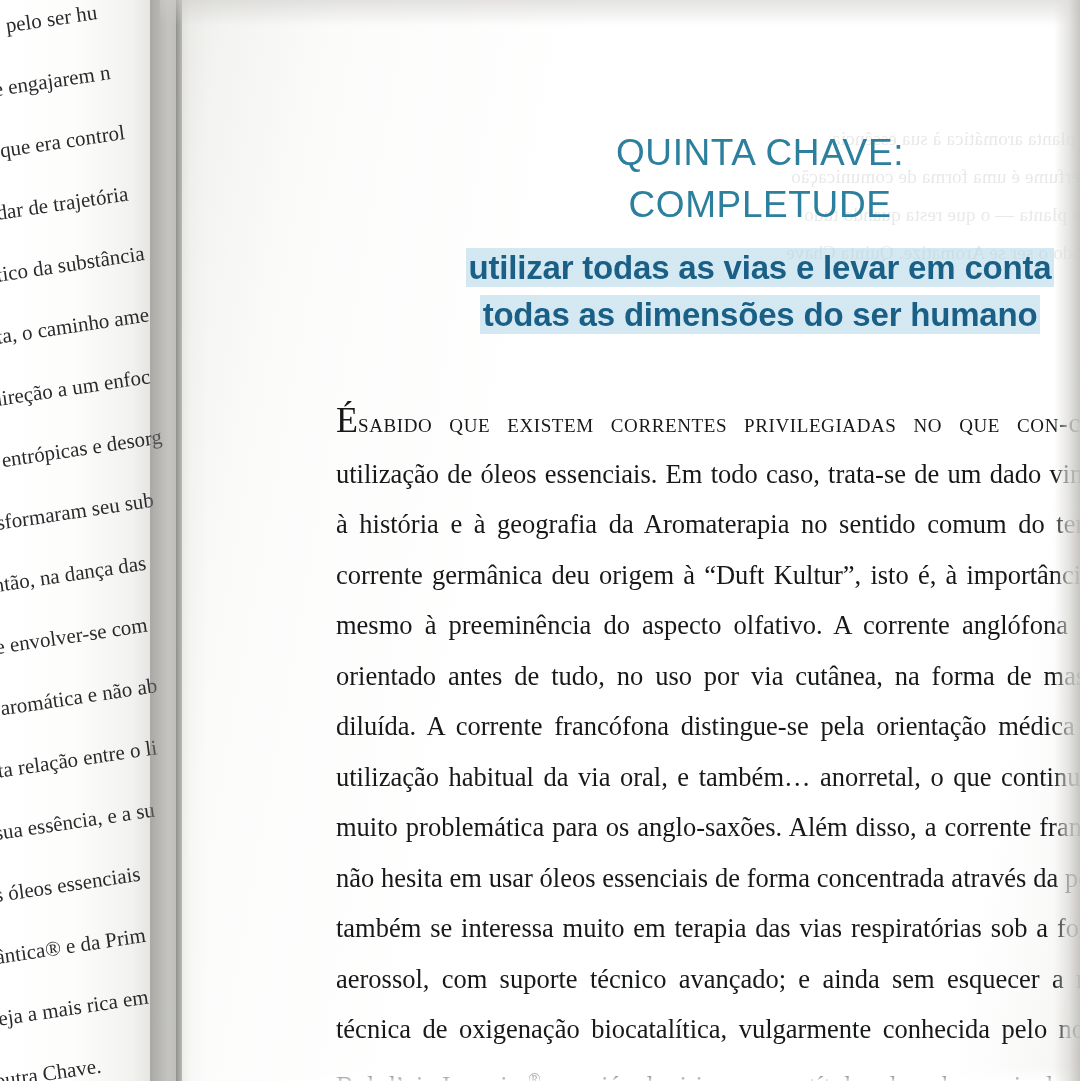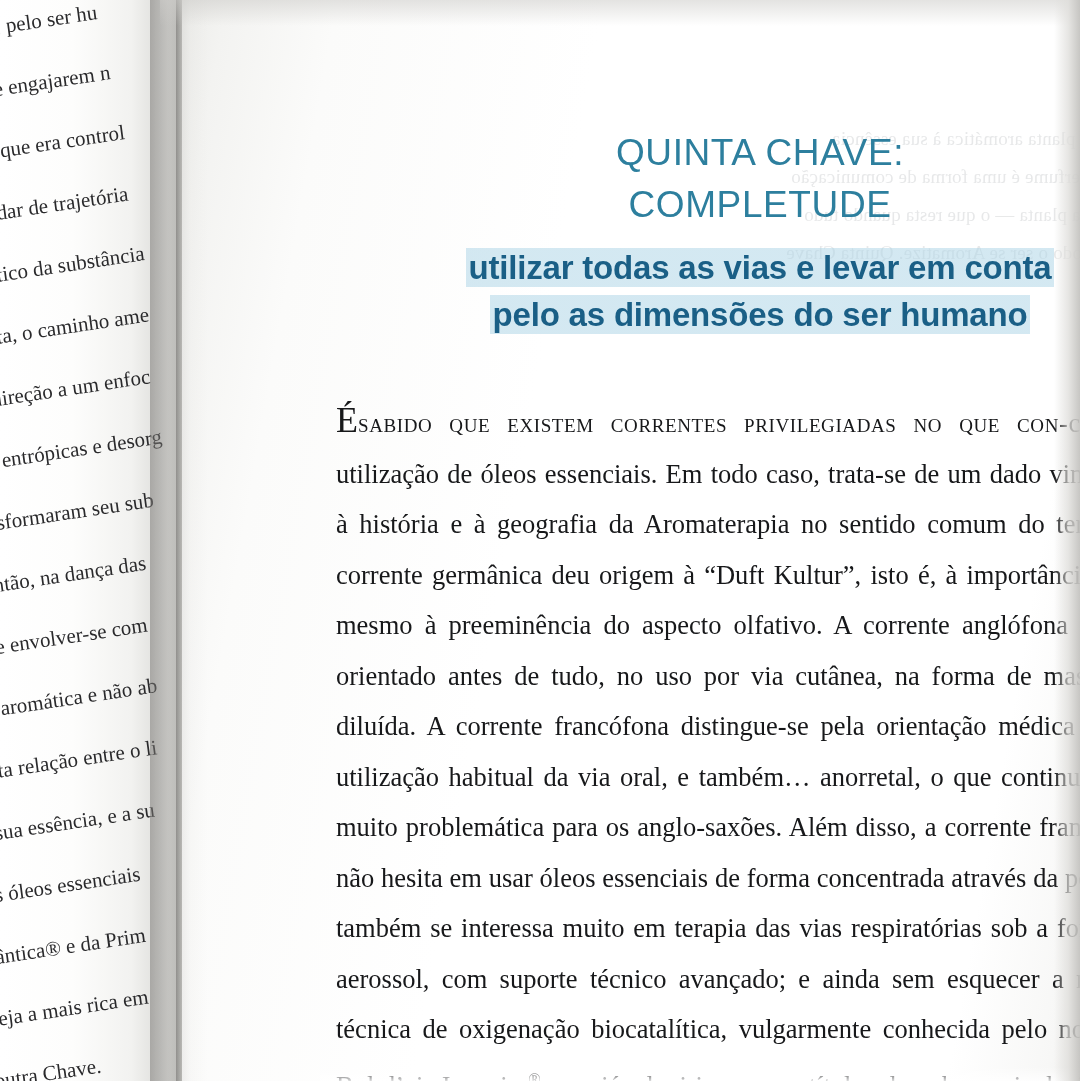--- a/index.html
+++ b/index.html
@@ -200,21 +200,21 @@
       <div>pertence a planta aromática à sua essência</div>
       <div>ravés do perfume é uma forma de comunicação</div>
       <div>é a alma da planta — o que resta quando tudo</div>
       <div>Para que todo o ser se Aromatize. Quinta Chave</div>
     </div>
 
     <div id="heading">
       <div class="head-line-1">QUINTA CHAVE:</div>
       <div class="head-line-2">COMPLETUDE</div>
       <div class="sub-line"><span>utilizar todas as vias e levar em conta</span></div>
-      <div class="sub-line"><span>pelo as dimensões do ser humano</span></div>
+      <div class="sub-line"><span>todas as dimensões do ser humano</span></div>
     </div>
 
     <div id="body-text">
       <p><span class="dropcap">É</span><span class="smallcaps">sabido que existem correntes privilegiadas no que con-</span><span>cerne à utilização de óleos essenciais. Em todo caso, trata-se de um dado vinculado à história e à geografia da Aromaterapia no sentido comum do termo. A corrente germânica deu origem à “Duft Kultur”, isto é, à importância e até mesmo à preeminência do aspecto olfativo. A corrente anglófona tem se orientado antes de tudo, no uso por via cutânea, na forma de massagem diluída. A corrente francófona distingue-se pela orientação médica e pela utilização habitual da via oral, e também… anorretal, o que continua a ser muito problemática para os anglo-saxões. Além disso, a corrente francófona não hesita em usar óleos essenciais de forma concentrada através da pele; ela também se interessa muito em terapia das vias respiratórias sob a forma de aerossol, com suporte técnico avançado; e ainda sem esquecer a notável técnica de oxigenação biocatalítica, vulgarmente conhecida pelo nome de Bol d’air Jacquier</span><span class="sup">®</span><span>, que já adquiriu os seus títulos de nobreza, inclusive sob o ponto de vista científico e médico.</span></p>
 
     </div>
 
     <div id="bottom-fade"></div>
   </div>
 

